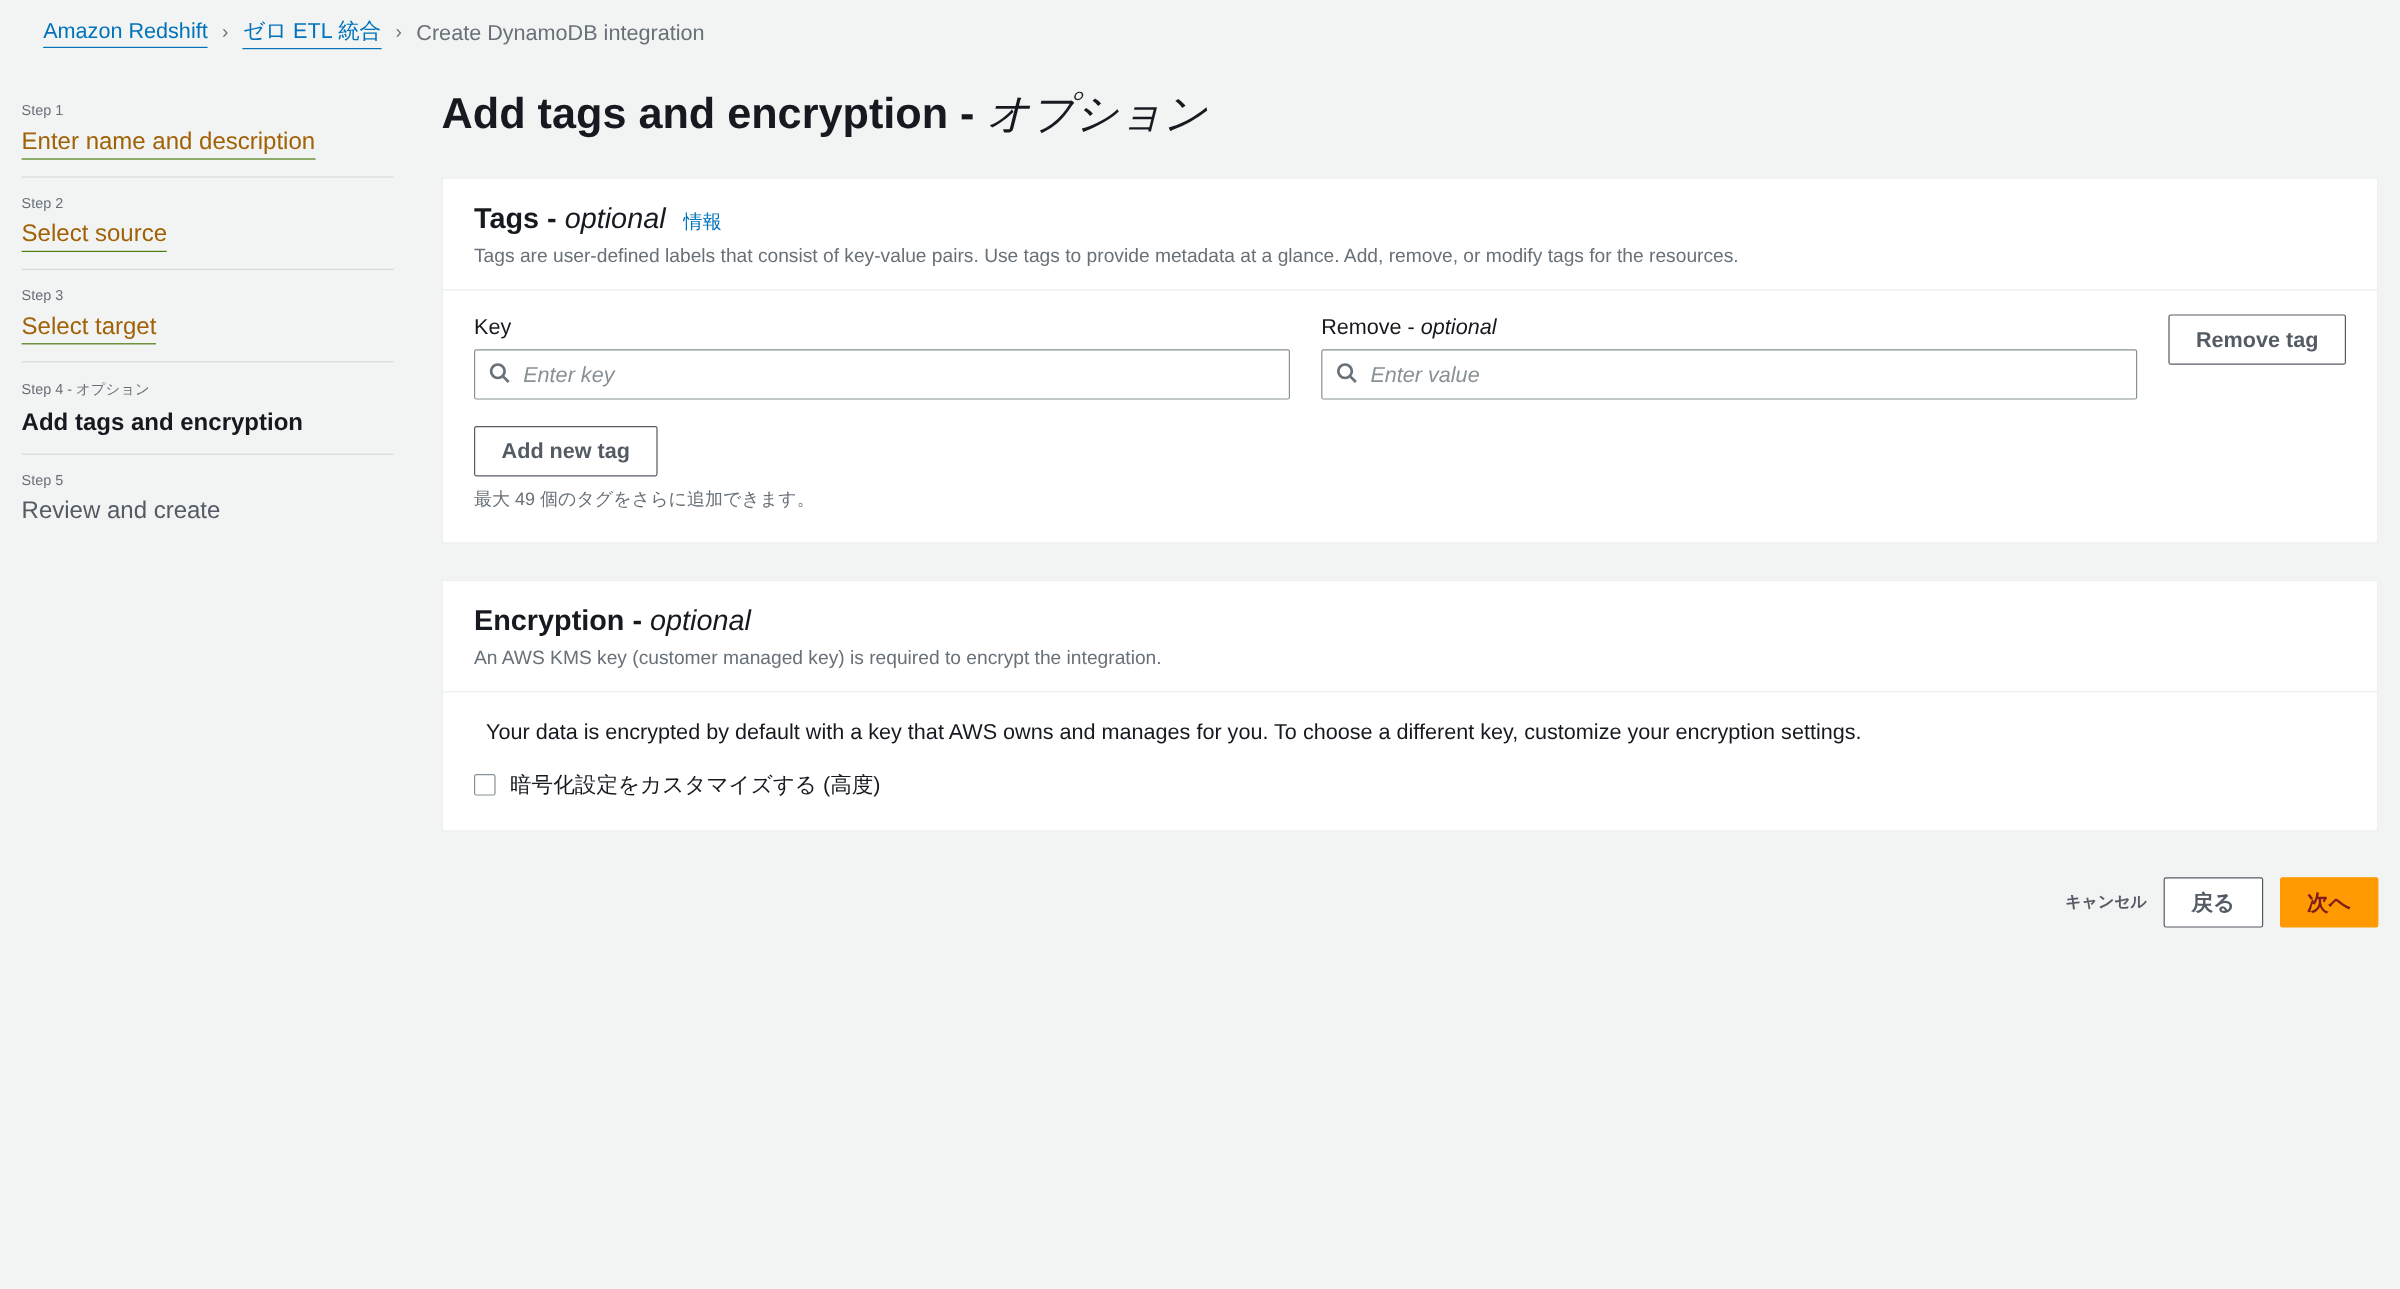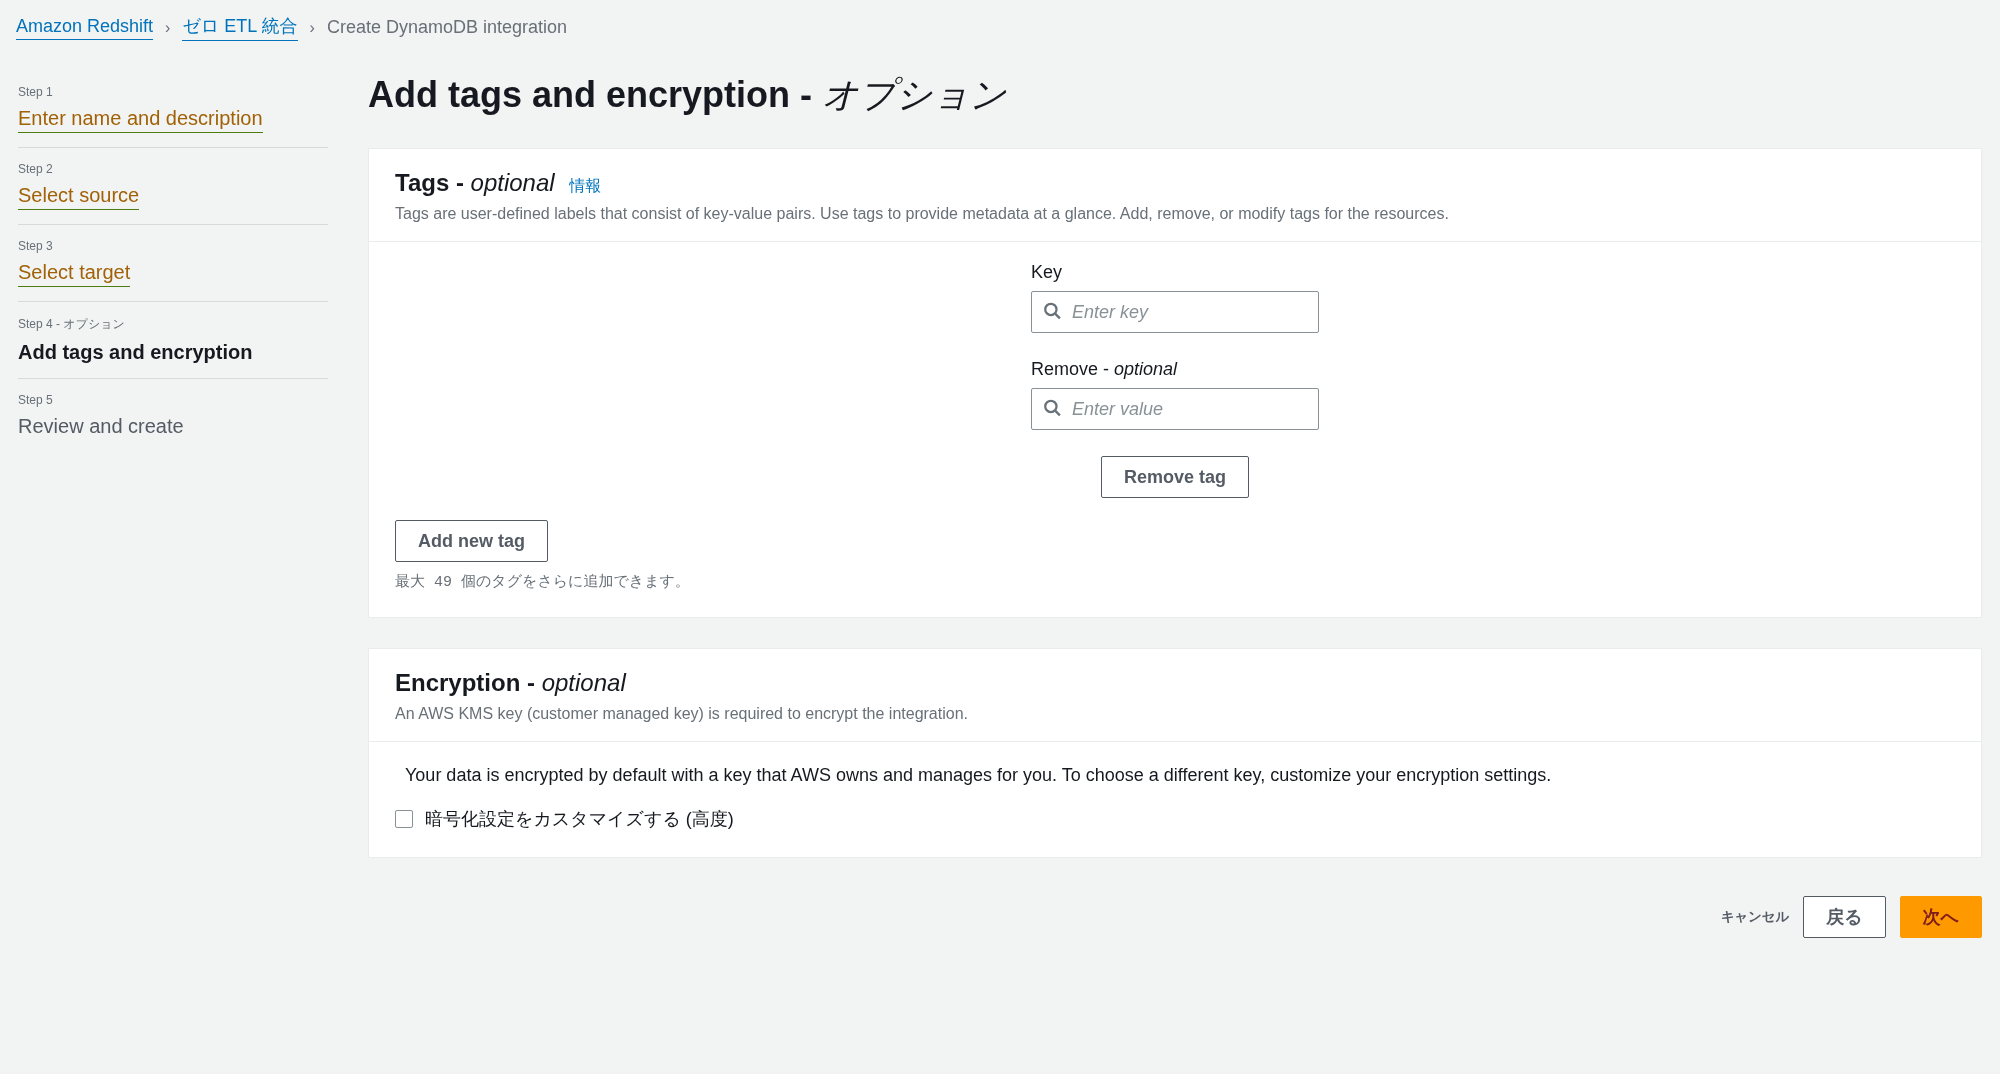--- a/index.html
+++ b/index.html
@@ -7,21 +7,21 @@
       margin: 0;
       padding: 0;
     }
     body {
       font-family: "Amazon Ember", "Helvetica Neue", Arial, sans-serif;
       background: #f2f3f3;
       color: #16191f;
       font-size: 14px;
     }
     .breadcrumb {
-      padding: 14px 16px;
+      padding: 14px 36px;
       display: flex;
       align-items: center;
       gap: 12px;
       font-size: 18px;
     }
     .breadcrumb a {
       color: #0073bb;
       text-decoration: none;
       border-bottom: 1px solid #0073bb;
       padding-bottom: 2px;
@@ -113,23 +113,22 @@
       color: #687078;
       font-size: 16px;
       margin-top: 8px;
     }
     .panel-body {
       padding: 20px 26px 26px;
     }
     .tag-row {
       display: flex;
       gap: 26px;
-      align-items: center;
+      align-items: flex-start;
       margin-bottom: 22px;
-      flex-direction: column;
     }
     .tag-col {
       flex: 1;
     }
     .field-label {
       font-size: 18px;
       color: #16191f;
       margin-bottom: 8px;
       display: block;
     }
@@ -180,21 +179,20 @@
     .btn-link {
       border: none;
       background: none;
       color: #545b64;
       font-weight: 700;
     }
     .hint {
       color: #687078;
       font-size: 15px;
       margin-top: 10px;
-      font-family: Liberation Mono, monospace;
     }
     .body-text {
       font-size: 18px;
       color: #16191f;
       line-height: 1.5;
       margin-bottom: 18px;
       margin-left: 10px;
     }
     .checkbox-row {
       display: flex;

